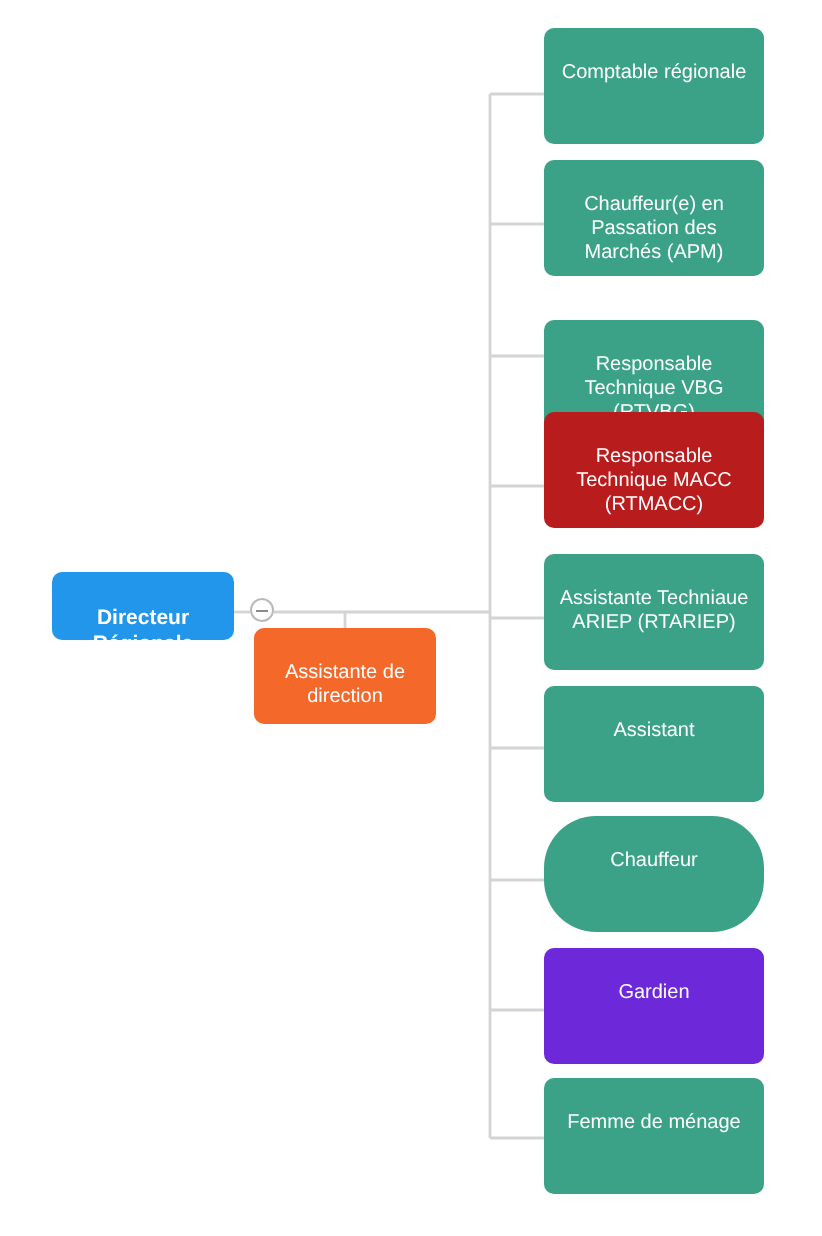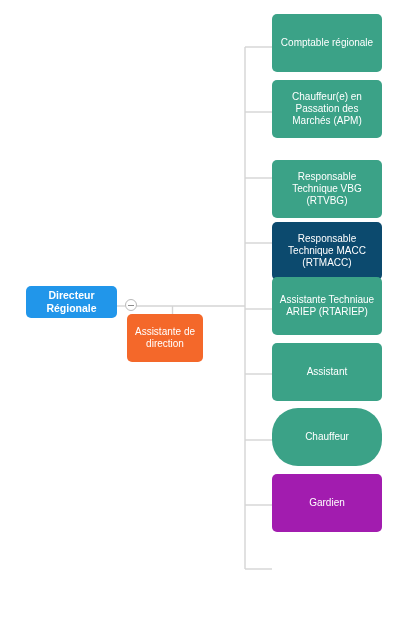--- a/index.html
+++ b/index.html
@@ -32,46 +32,45 @@
     pointer-events: none;
   }
 
   
   .node {
     position: absolute;
     box-sizing: border-box;
     border-radius: 5px;
     color: #ffffff;
     display: flex;
-    align-items: center;
     justify-content: center;
     text-align: center;
     line-height: 1.22;
-    padding: 2px 6px;
+    padding: 17px 6px;
     overflow: hidden;
   }
   .node .node-label {
     display: block;
     width: 100%;
   }
 
   .node-root {
     left: 26px;
     top: 286px;
     width: 91px;
     height: 32px;
     background: #2196ea;
     font-size: 10.5px;
     font-weight: bold;
   }
 
   .node-assistant {
     left: 127px;
     top: 314px;
-    width: 76px;
+    width: 91px;
     height: 48px;
     background: #f4682a;
     font-size: 10px;
   }
 
   .node-child {
     left: 272px;
     width: 110px;
     height: 58px;
     background: #3ba287;
@@ -143,29 +142,32 @@
 
   <div class="node node-child" style="top: 14px; background: rgb(59, 162, 135); color: rgb(255, 255, 255);">
     <span class="node-label">Comptable régionale</span>
   </div>
   <div class="node node-child" style="top: 80px; background: rgb(59, 162, 135); color: rgb(255, 255, 255);">
     <span class="node-label">Chauffeur(e) en Passation des Marchés (APM)</span>
   </div>
   <div class="node node-child" style="top: 160px; background: rgb(59, 162, 135); color: rgb(255, 255, 255);">
     <span class="node-label">Responsable Technique VBG (RTVBG)</span>
   </div>
-  <div class="node node-child" style="top: 222px; background: #0c4a6e; color: rgb(255, 255, 255);">
+  <div class="node node-child" style="top: 206px; background: #b91c1c; color: rgb(255, 255, 255);">
     <span class="node-label">Responsable Technique MACC (RTMACC)</span>
   </div>
   <div class="node node-child" style="top: 277px; background: rgb(59, 162, 135); color: rgb(255, 255, 255);">
     <span class="node-label">Assistante Techniaue ARIEP (RTARIEP)</span>
   </div>
   <div class="node node-child" style="top: 343px; background: rgb(59, 162, 135); color: rgb(255, 255, 255);">
     <span class="node-label">Assistant</span>
   </div>
   <div class="node node-child" style="top: 408px; background: rgb(59, 162, 135); color: rgb(255, 255, 255); border-radius: 26px;">
     <span class="node-label">Chauffeur</span>
   </div>
-  <div class="node node-child" style="top: 474px; background: #a21caf; color: rgb(255, 255, 255);">
+  <div class="node node-child" style="top: 474px; background: #6d28d9; color: rgb(255, 255, 255);">
     <span class="node-label">Gardien</span>
+  </div>
+  <div class="node node-child" style="top: 539px; background: rgb(59, 162, 135); color: rgb(255, 255, 255);">
+    <span class="node-label">Femme de ménage</span>
   </div>
 
 </div>
 
 </body></html>

